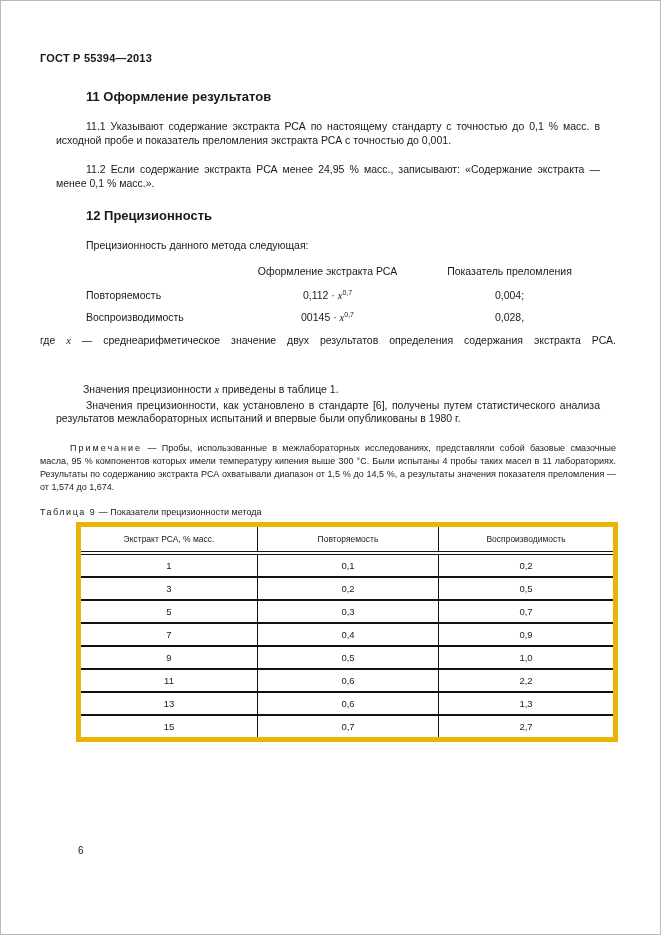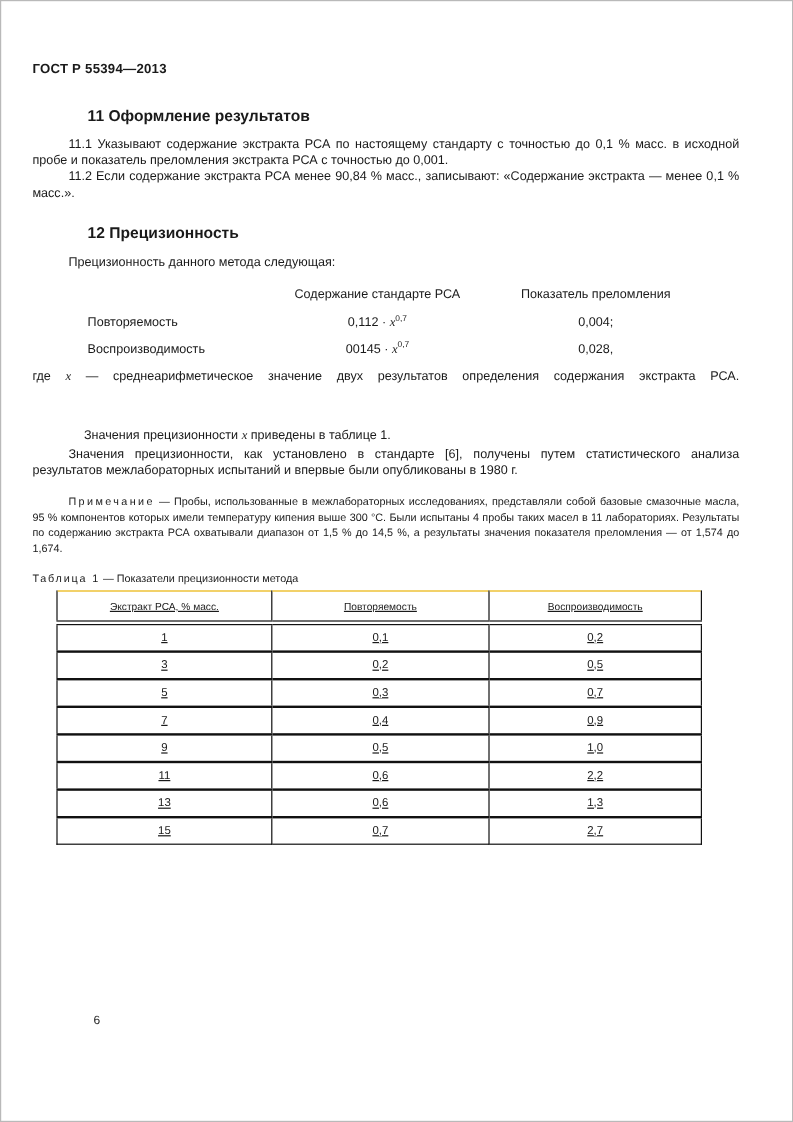--- a/index.html
+++ b/index.html
@@ -3,21 +3,21 @@
 <meta charset="utf-8">
 <style>
   html, body { margin: 0; padding: 0; background: #ffffff; }
   .page {
     position: relative;
     width: 661px;
     height: 935px;
     box-sizing: border-box;
     background: #ffffff;
     border: 1px solid #b9b9b9;
-    padding: 51px 44px 0 26px;
+    padding: 51px 44px 0 39px;
     font-family: "Liberation Sans", sans-serif;
     color: #1a1a1a;
     overflow: hidden;
   }
   .doc-header {
     font-size: 11px;
     font-weight: bold;
     letter-spacing: 0.2px;
   }
   .sec-heading {
@@ -26,21 +26,21 @@
     margin: 0;
     padding-left: 46px;
   }
   .sec-heading.h11 { margin-top: 25px; margin-bottom: 10px; }
   .sec-heading.h12 { margin-top: 18px; margin-bottom: 12px; }
   .body-p {
     font-size: 10.5px;
     line-height: 13.5px;
     text-align: justify;
     text-indent: 30px;
-    margin: 0;
+    margin: 16px;
   }
   .intro-p { margin-bottom: 4px; }
   .matrix { width: 100%; font-size: 10.5px; }
   .m-row { display: flex; align-items: flex-end; height: 22px; }
   .m-row.m-head { height: 20px; margin-bottom: 2px; }
   .m-label { width: 195px; padding-left: 46px; box-sizing: border-box; }
   .m-col2 { width: 185px; text-align: center; }
   .m-col3 { width: 179px; text-align: center; margin-top: 29px; }
   .m-col2 i, .where-block i { font-style: italic; font-family: "Liberation Serif", serif; }
   sup { font-size: 7px; vertical-align: super; line-height: 0; }
@@ -60,25 +60,24 @@
     margin: 12px 0 0 0;
   }
   .spaced { letter-spacing: 2px; }
   .spaced-sm { letter-spacing: 1.5px; }
   .tcaption {
     font-size: 9px;
     margin: 13px 0 5px 0;
   }
   table.t1 {
     border-collapse: collapse;
-    margin-left: 20px;
+    margin-left: 36px;
     width: 537px;
     table-layout: fixed;
-    border: 1px solid #eab308;
-    text-decoration: underline;
+    border: 5px solid #eab308;
   }
   table.t1 th {
     font-size: 8.5px;
     font-weight: normal;
     height: 22px;
     border-left: 1px solid #111;
     border-right: 1px solid #111;
     border-bottom: 4px double #111;
     text-align: center;
     vertical-align: middle;
@@ -104,30 +103,30 @@
 </head>
 <body>
 
 <div class="page">
 
   <div class="doc-header">ГОСТ Р 55394—2013</div>
 
   <h2 class="sec-heading h11">11 Оформление результатов</h2>
 
   <p class="body-p">11.1 Указывают содержание экстракта РСА по настоящему стандарту с точностью до 0,1 % масс. в исходной пробе и показатель преломления экстракта РСА с точностью до 0,001.</p>
-  <p class="body-p">11.2 Если содержание экстракта РСА менее 90,84 % масс., записывают: «Содержание экстракта — менее 0,1 % масс.».</p>
+  <p class="body-p">11.2 Если содержание экстракта РСА менее 24,95 % масс., записывают: «Содержание экстракта — менее 0,1 % масс.».</p>
 
   <h2 class="sec-heading h12">12 Прецизионность</h2>
 
   <p class="body-p intro-p">Прецизионность данного метода следующая:</p>
 
   <div class="matrix">
     <div class="m-row m-head">
       <div class="m-label"></div>
-      <div class="m-col2">Содержание стандарте РСА</div>
+      <div class="m-col2">Оформление экстракта РСА</div>
       <div class="m-col3">Показатель преломления</div>
     </div>
     <div class="m-row">
       <div class="m-label">Повторяемость</div>
       <div class="m-col2"><span>0,112 · </span><i>x</i><sup>0,7</sup></div>
       <div class="m-col3">0,004;</div>
     </div>
     <div class="m-row">
       <div class="m-label">Воспроизводимость</div>
       <div class="m-col2"><span>00145 · </span><i>x</i><sup>0,7</sup></div>
@@ -137,21 +136,21 @@
 
   <div class="where-block">
     <div class="where-line1"><span>где </span><i>x</i><span> — среднеарифметическое значение двух результатов определения содержания экстракта РСА.</span></div>
     <div class="where-line2"><span>Значения прецизионности </span><i>x</i><span> приведены в таблице 1.</span></div>
   </div>
 
   <p class="body-p p-values">Значения прецизионности, как установлено в стандарте [6], получены путем статистического анализа результатов межлабораторных испытаний и впервые были опубликованы в 1980 г.</p>
 
   <p class="note"><span class="spaced">Примечание</span> <span>— Пробы, использованные в межлабораторных исследованиях, представляли собой базовые смазочные масла, 95 % компонентов которых имели температуру кипения выше 300 °С. Были испытаны 4 пробы таких масел в 11 лабораториях. Результаты по содержанию экстракта РСА охватывали диапазон от 1,5 % до 14,5 %, а результаты значения показателя преломления — от 1,574 до 1,674.</span></p>
 
-  <p class="tcaption"><span class="spaced-sm">Таблица 1</span><span> — Показатели прецизионности метода</span></p>
+  <p class="tcaption"><span class="spaced-sm">Таблица 9</span><span> — Показатели прецизионности метода</span></p>
 
   <table class="t1">
     <colgroup>
         <col class="c1">
         <col class="c2">
         <col class="c3">
       </colgroup>
     <thead>
       <tr>
         <th>Экстракт РСА, % масс.</th>

